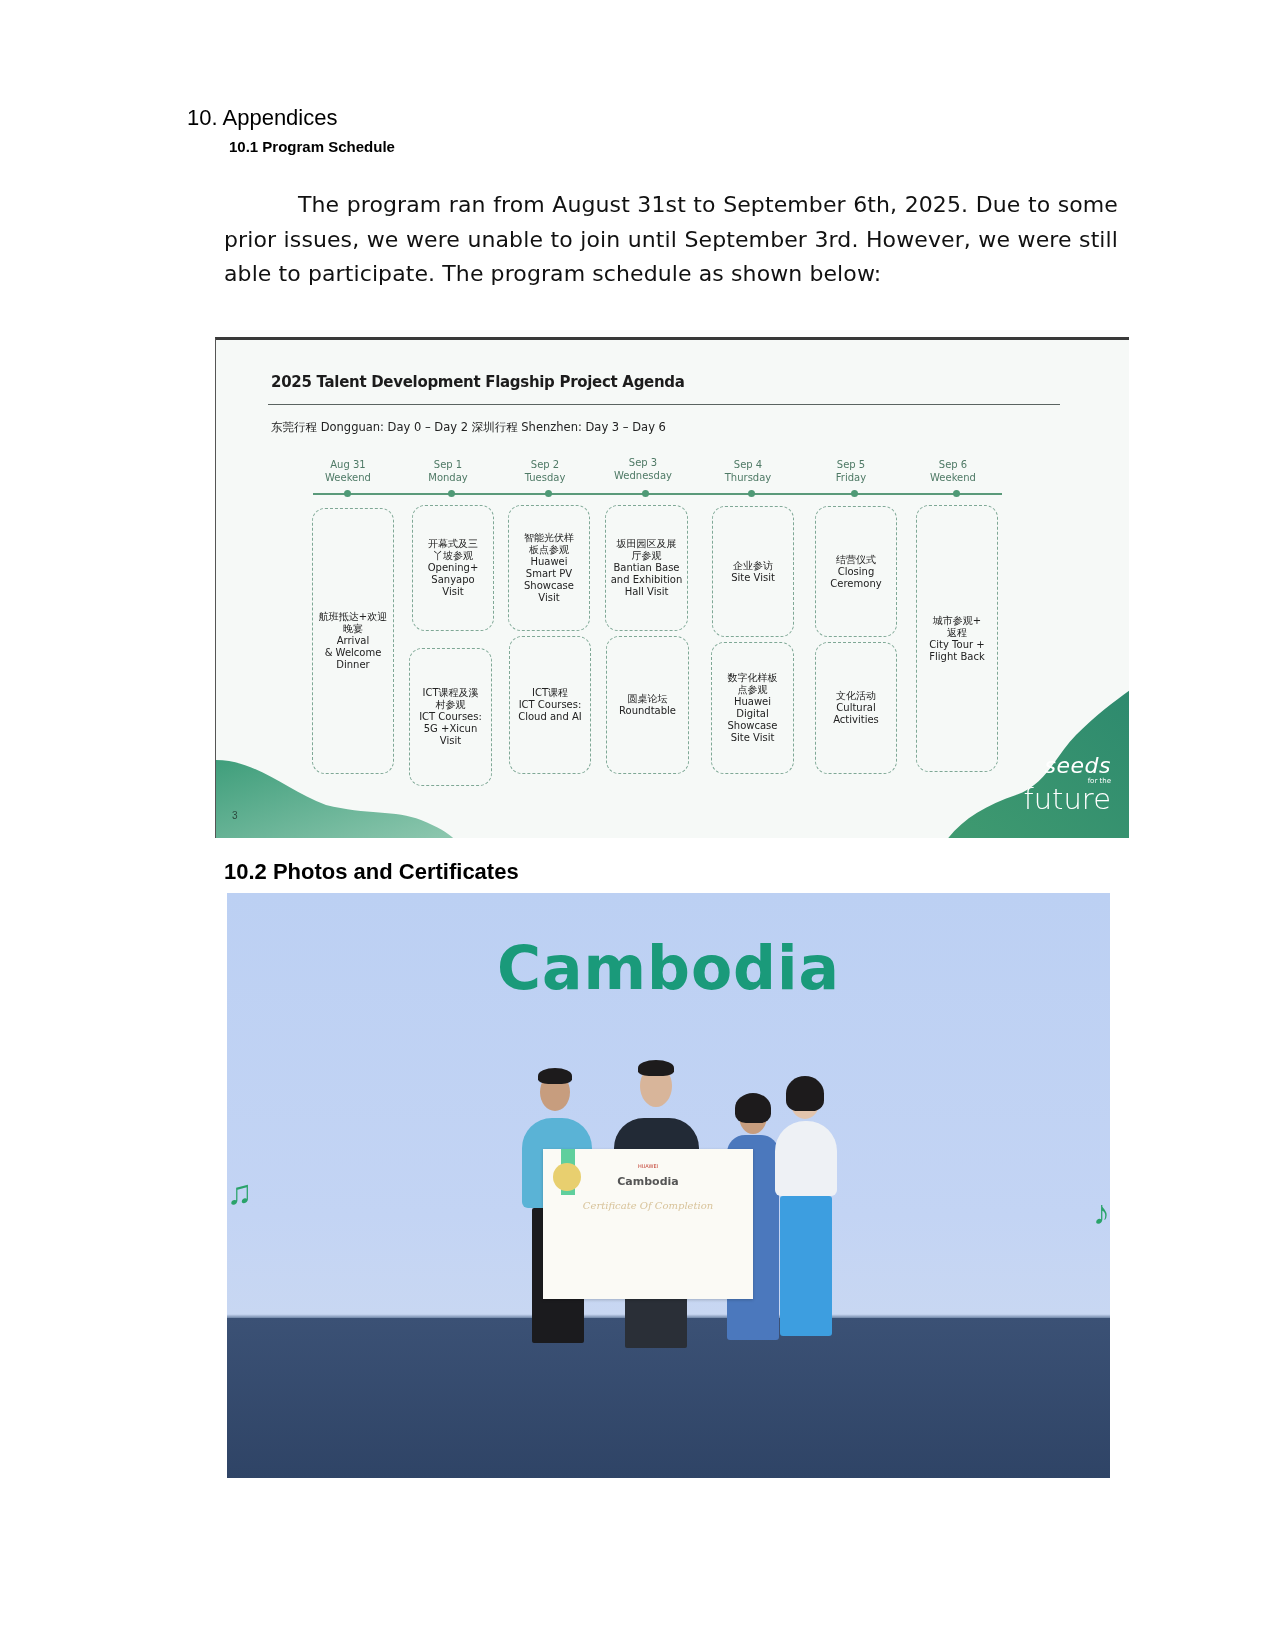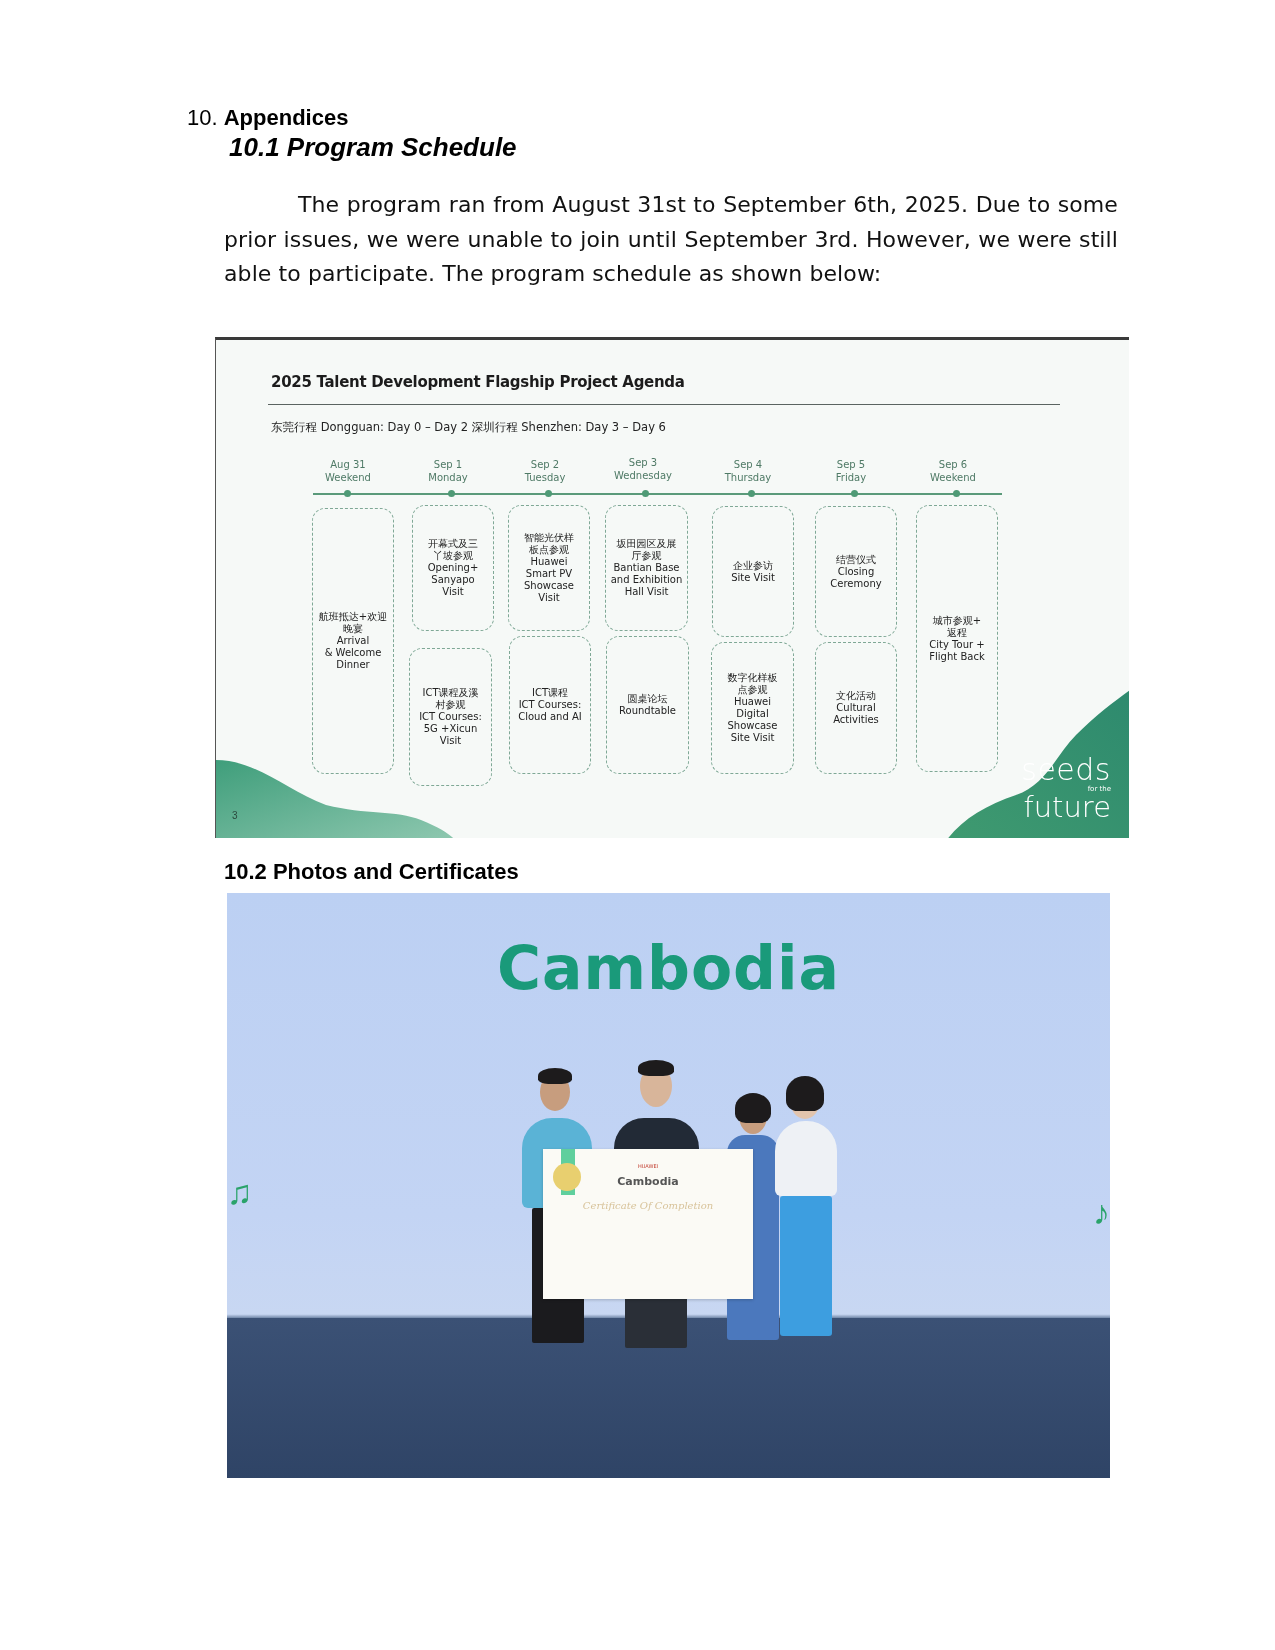--- a/index.html
+++ b/index.html
@@ -1,22 +1,22 @@
 <!DOCTYPE html>
 <html><head>
 <meta charset="utf-8">
 <style>
   * { box-sizing: border-box; margin: 0; padding: 0; }
   html, body { width: 1275px; height: 1650px; background: #ffffff; overflow: hidden; }
   body { position: relative; font-family: "Liberation Sans", sans-serif; color: #000; }
 
   .h1 { position: absolute; left: 187px; top: 104px; font-size: 22px; line-height: 28px; }
   .h1 .num { font-weight: normal; margin-top: 45px; }
-  .h1 .title { font-weight: bold; }
-  .h2 { position: absolute; left: 229px; top: 133px; font-size: 26px; font-weight: bold; line-height: 28px; font-style: italic; }
+  .h1 .title { font-weight: normal; }
+  .h2 { position: absolute; left: 229px; top: 133px; font-size: 15px; font-weight: bold; line-height: 28px; }
   .h2b { position: absolute; left: 224px; top: 858px; font-size: 22px; font-weight: bold; line-height: 28px; }
 
   .para { position: absolute; left: 224px; top: 188px; width: 894px; font-size: 23.5px; line-height: 34.5px;
           text-align: justify; color: #111; font-family: "DejaVu Sans", sans-serif; font-size: 22px; letter-spacing: 0.1px; }
   .para .indent { display: inline-block; width: 74px; }
 
   
   .slide { position: absolute; left: 215px; top: 337px; width: 914px; height: 501px; background: #f6f9f7;
            border-top: 3px solid #3a3a3a; border-left: 1px solid #555; overflow: hidden; }
   .slide-title { position: absolute; left: 55px; top: 33px; font-size: 15px; font-weight: bold; color: #1c1c1c;
@@ -27,21 +27,21 @@
   .day { position: absolute; top: 118px; width: 110px; text-align: center; font-size: 10px; line-height: 13px;
          color: #4f7a66; font-family: "DejaVu Sans", sans-serif; }
   .dot { position: absolute; top: 150px; width: 7px; height: 7px; border-radius: 50%; background: #4f9a76; }
   .box { position: absolute; border: 1.5px dashed #7fa896; border-radius: 13px; display: flex; align-items: center;
          justify-content: center; text-align: center; font-size: 10px; line-height: 12px; color: #222;
          font-family: "DejaVu Sans", sans-serif; padding: 4px; white-space: pre-line; }
   .page-num { position: absolute; left: 16px; top: 470px; font-size: 10px; color: #2b4a3e; z-index: 3; }
   .blob { position: absolute; z-index: 1; }
   .logo { position: absolute; right: 18px; top: 415px; color: #fff; text-align: right; z-index: 3;
           font-family: "DejaVu Sans", sans-serif; line-height: 1; }
-  .logo .l1 { font-size: 30px; font-weight: 300; letter-spacing: 0.5px; }
+  .logo .l1 { font-size: 22px; font-weight: 300; letter-spacing: 0.5px; font-style: italic; }
   .logo .l2 { font-size: 7px; margin-top: 1px; }
   .logo .l3 { font-size: 29px; font-weight: 300; }
 
   
   .photo { position: absolute; left: 227px; top: 893px; width: 883px; height: 585px; overflow: hidden;
            background: linear-gradient(#bcd0f3 0%, #c3d4f4 55%, #c8d7f2 72%, #3f5a7e 73%, #34496b 100%); }
   .photo-title { position: absolute; left: 0; width: 100%; top: 40px; text-align: center; font-size: 60px;
                  font-weight: bold; color: #1a9a7a; font-family: "DejaVu Sans", sans-serif; letter-spacing: 1px; }
   .stage { position: absolute; left: 0; top: 425px; width: 100%; height: 160px;
            background: linear-gradient(#3b5175, #2f4466); }

